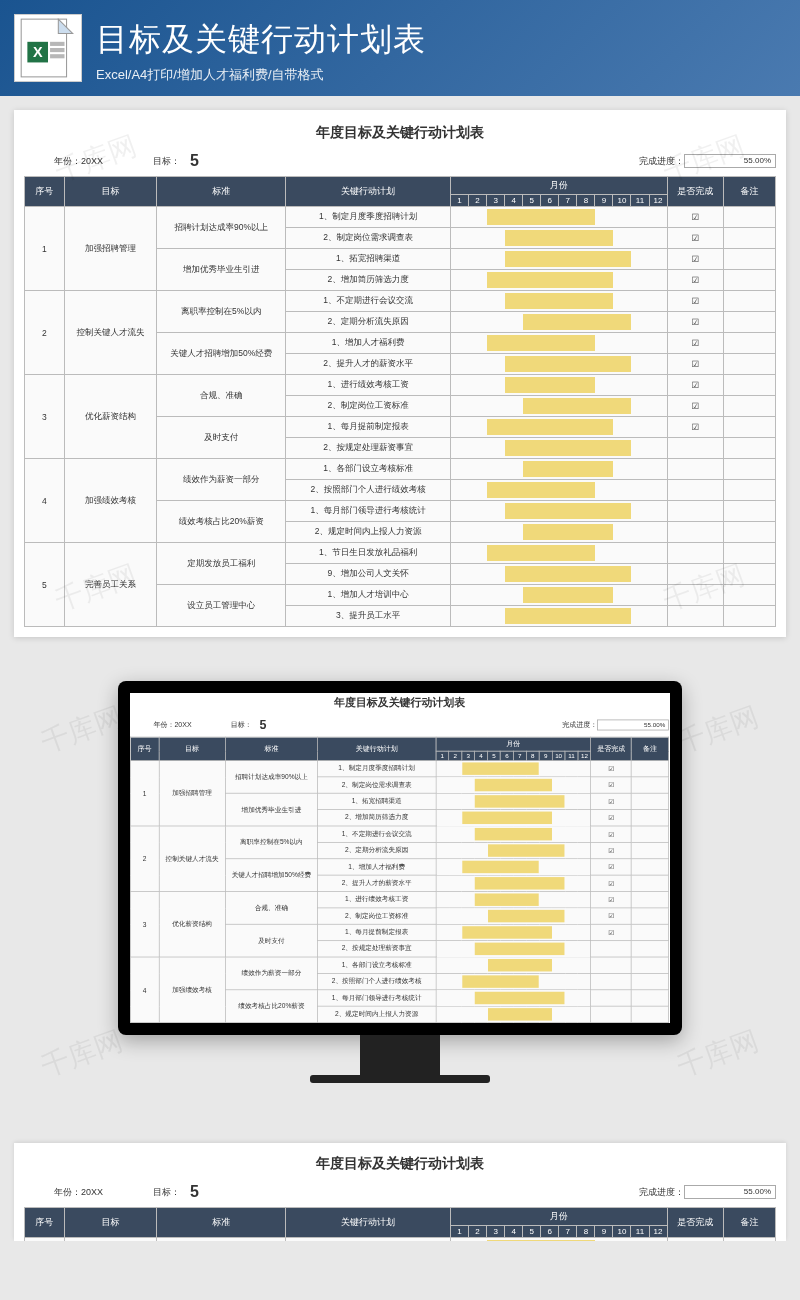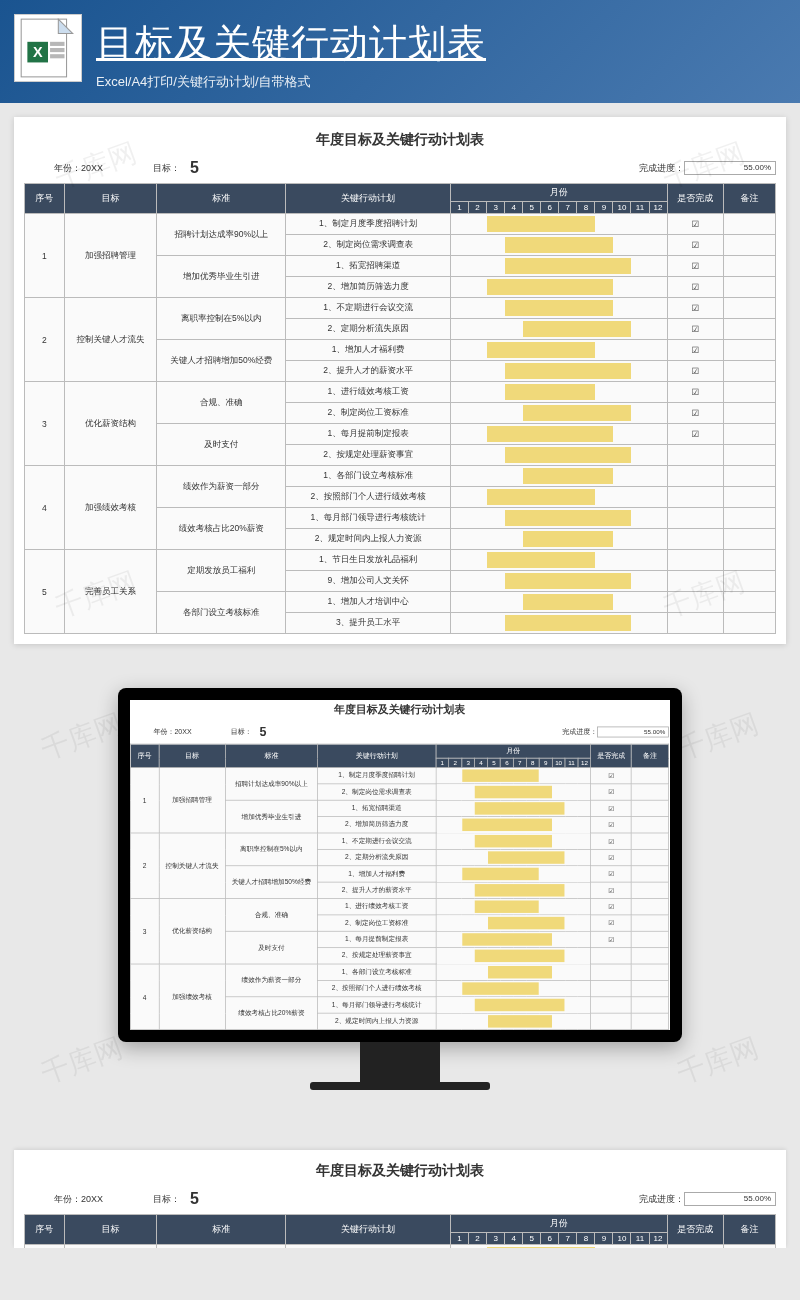--- a/index.html
+++ b/index.html
@@ -1,19 +1,19 @@
 <!DOCTYPE html>
 <html><head>
 <meta charset="utf-8">
 <style>
 body { margin:0; font-family:"Microsoft YaHei",Arial,sans-serif; background:#e8e8e8; width:800px; }
 .page-header { background:linear-gradient(135deg,#1a5490 0%,#4a7ab0 100%); color:#fff; padding:18px 20px 12px 96px; position:relative; }
 .excel-icon { position:absolute; left:14px; top:14px; width:66px; height:66px; background:#fff; border:1px solid #ccc; }
 .excel-icon svg { width:100%; height:100%; }
-.title-main { font-size:38px; font-weight:400; letter-spacing:1px;text-decoration:underline; }
+.title-main { font-size:32px; font-weight:400; letter-spacing:1px; }
 .title-sub { font-size:13px; margin-top:4px; opacity:.9; }
 .preview-panel { background:#fff; margin:14px; box-shadow:0 1px 6px rgba(0,0,0,.15); padding:10px; position:relative; }
 .watermark { position:absolute; color:rgba(0,0,0,.06); font-size:28px; pointer-events:none; transform:rotate(-20deg); z-index:5; }
 .wm1{top:30px;left:40px}.wm2{top:30px;right:40px}.wm3{bottom:30px;left:40px}.wm4{bottom:30px;right:40px}
 .sheet { font-size:9px; color:#333; }
 .sheet-title { text-align:center; font-size:14px; font-weight:700; padding:4px 0 8px; }
 .info-row { display:flex; align-items:center; padding:2px 0 6px; font-size:9px; }
 .info-row .lbl { margin-left:30px; }
 .info-row .big { font-size:16px; font-weight:700; margin:0 40px 0 10px; flex:0 0 auto; }
 .info-row .spacer { flex:1; }
@@ -47,21 +47,21 @@
         <rect x="6" y="4" width="44" height="56" fill="#fff" stroke="#999"></rect>
         <path d="M42 4 L56 18 L42 18 Z" fill="#cde" stroke="#999"></path>
         <rect x="12" y="26" width="20" height="20" fill="#217346"></rect>
         <text x="22" y="41" text-anchor="middle" fill="#fff" font-size="14" font-weight="bold">X</text>
         <rect x="34" y="26" width="14" height="4" fill="#b7b7b7"></rect>
         <rect x="34" y="32" width="14" height="4" fill="#b7b7b7"></rect>
         <rect x="34" y="38" width="14" height="4" fill="#b7b7b7"></rect>
       </svg>
   </div>
   <div class="title-main">目标及关键行动计划表</div>
-  <div class="title-sub">Excel/A4打印/关键行动计划/自带格式</div>
+  <div class="title-sub">Excel/A4打印/增加人才福利费/自带格式</div>
 </div>
 
 <div class="preview-panel">
   <div class="watermark wm1">千库网</div>
   <div class="watermark wm2">千库网</div>
   <div class="watermark wm3">千库网</div>
   <div class="watermark wm4">千库网</div>
   <div class="sheet" id="sheet-host-1">
       <div class="sheet-title">年度目标及关键行动计划表</div>
       <div class="info-row">
@@ -260,21 +260,21 @@
           </tr>
           <tr>
             <td class="action">9、增加公司人文关怀</td>
             <td class="bar-cell" colspan="12">
               <div class="gantt" style="left:25%;width:58.333333333333336%"></div>
             </td>
             <td class="check"></td>
             <td></td>
           </tr>
           <tr>
-            <td rowspan="2">各部门设立考核标准</td>
+            <td rowspan="2">设立员工管理中心</td>
             <td class="action">1、增加人才培训中心</td>
             <td class="bar-cell" colspan="12">
               <div class="gantt" style="left:33.33333333333333%;width:41.66666666666667%"></div>
             </td>
             <td class="check"></td>
             <td></td>
           </tr>
           <tr>
             <td class="action">3、提升员工水平</td>
             <td class="bar-cell" colspan="12">

